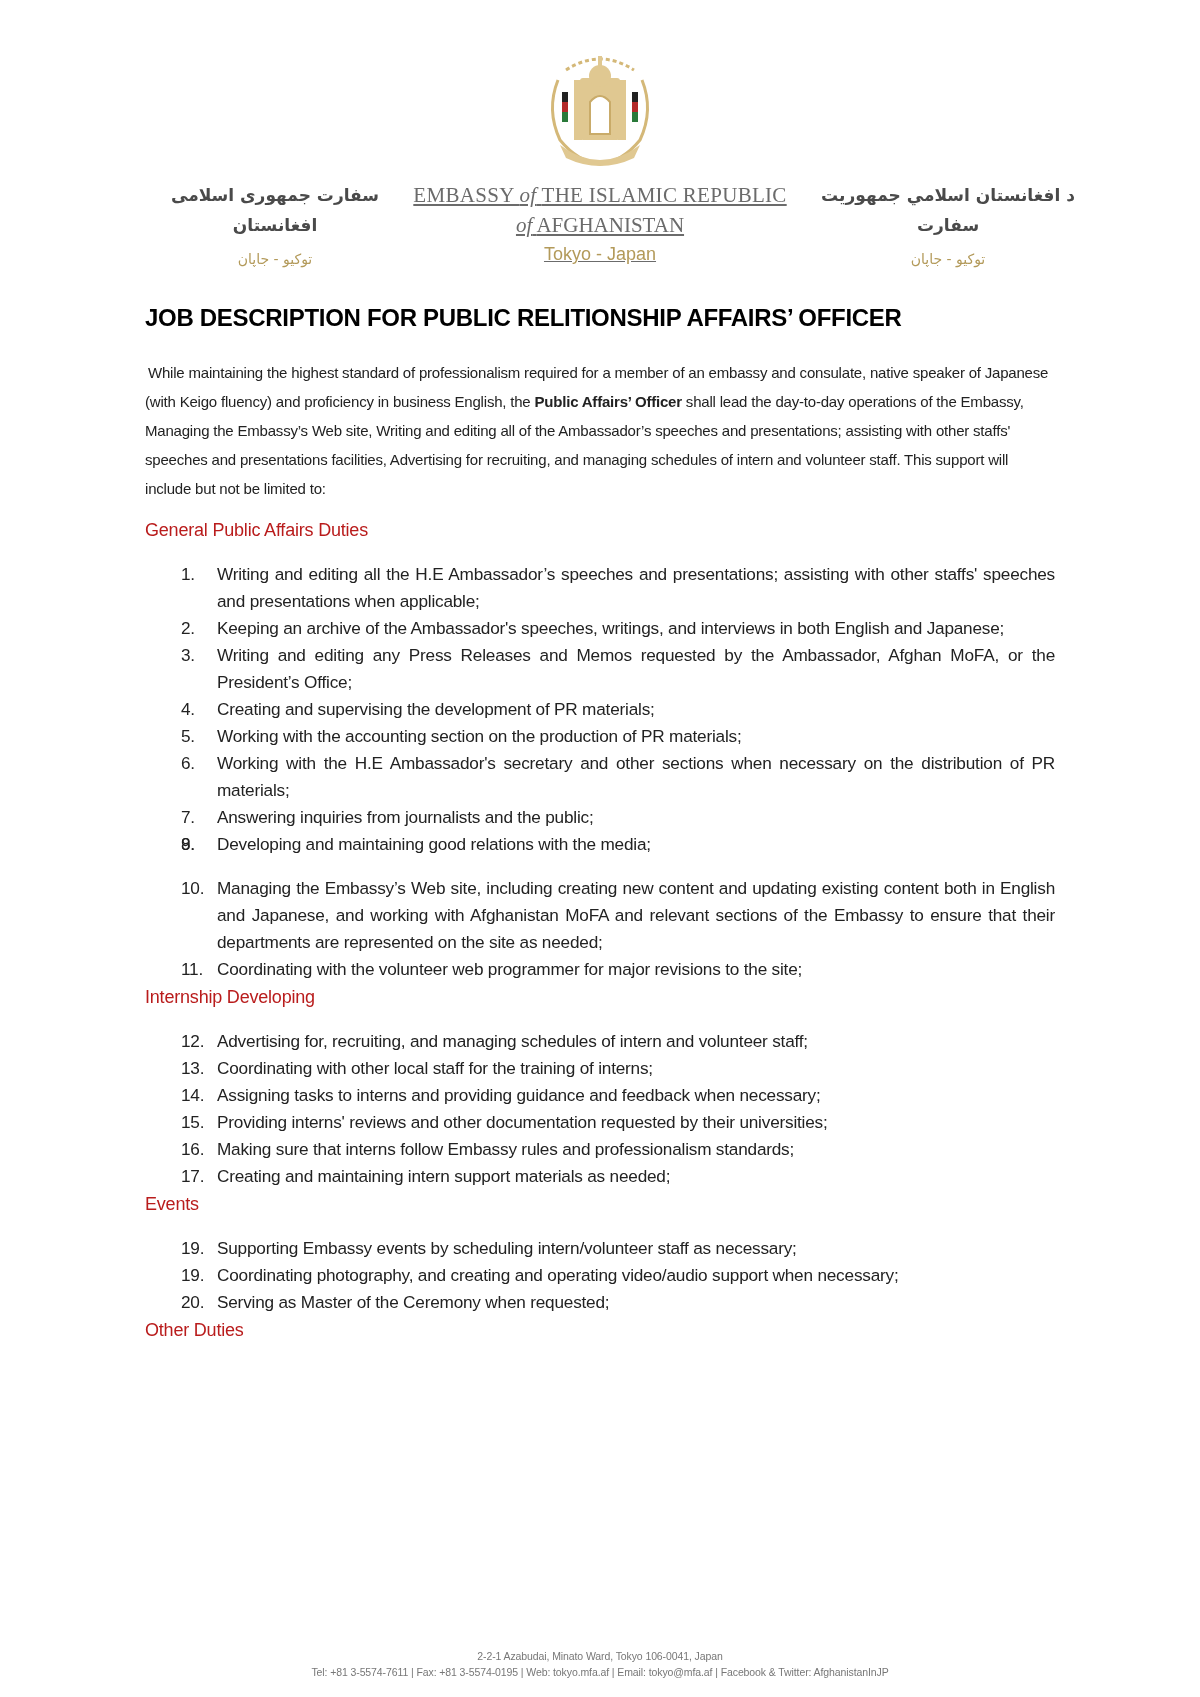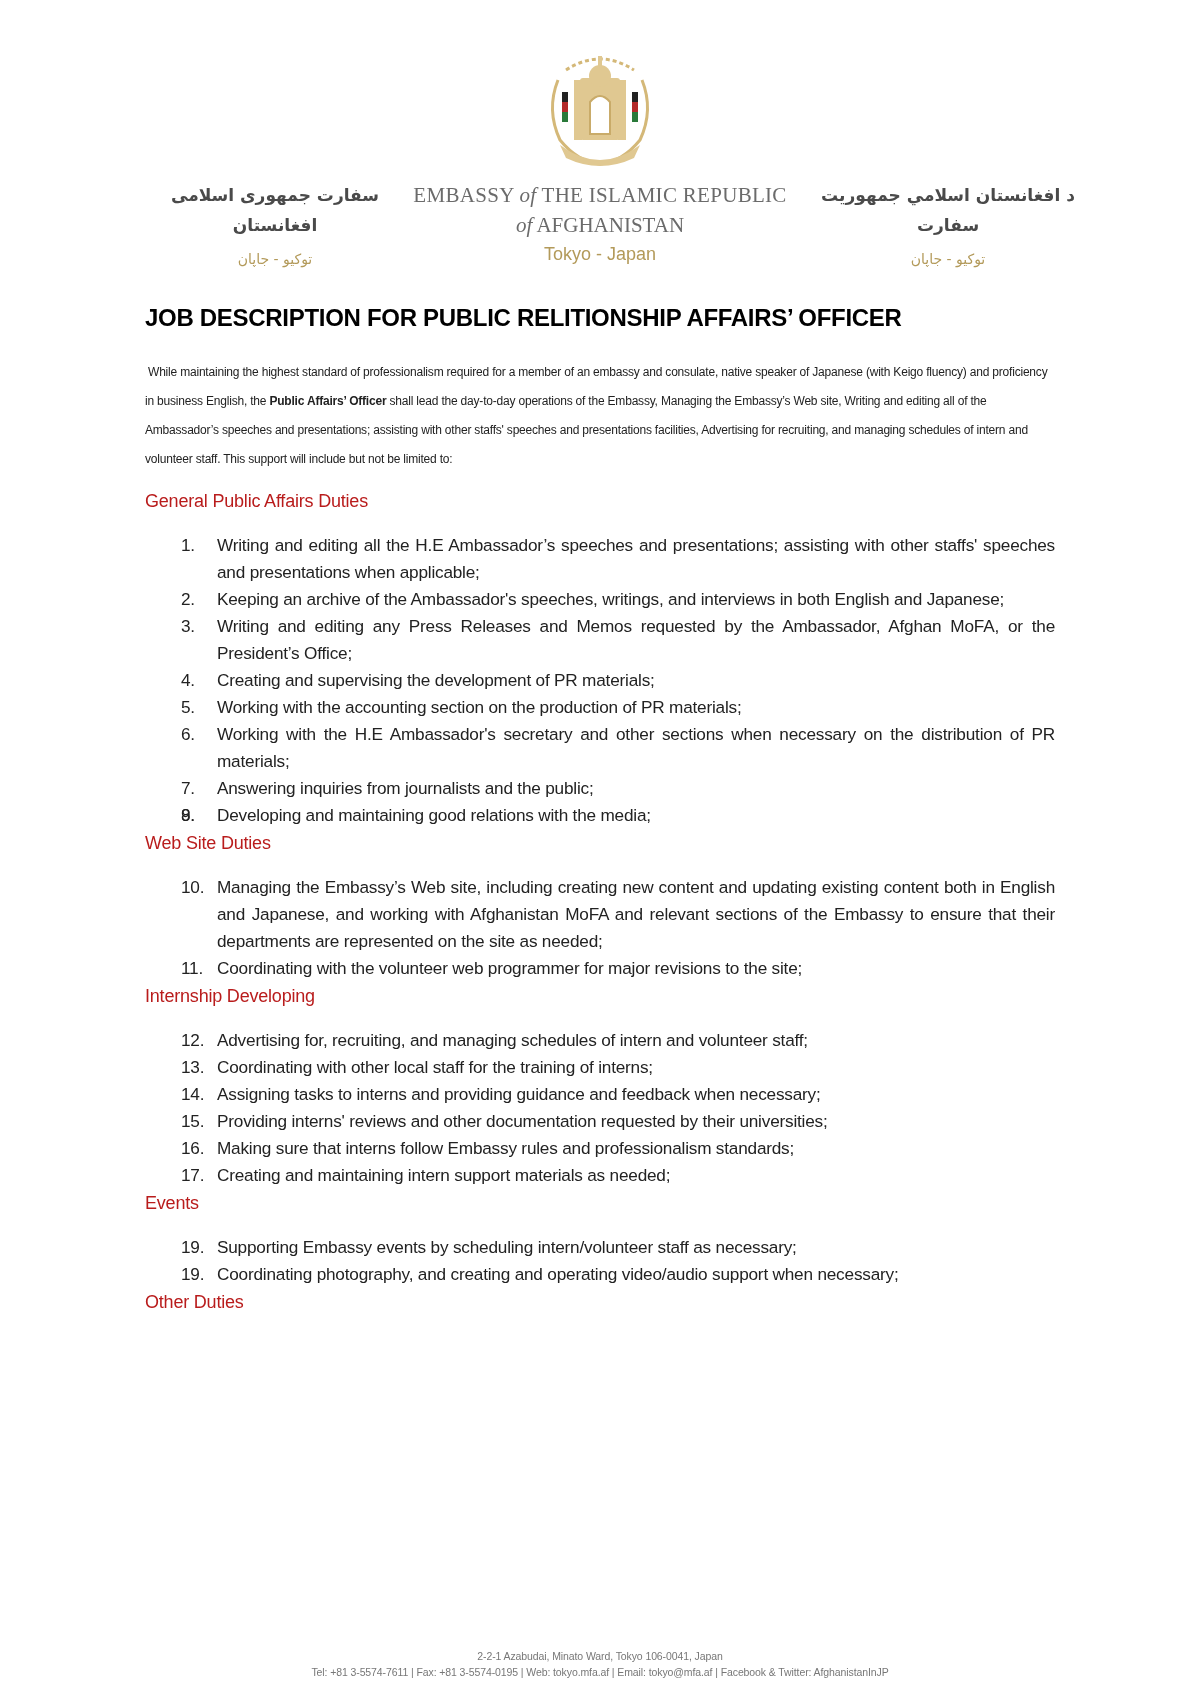--- a/index.html
+++ b/index.html
@@ -1,34 +1,34 @@
 <!DOCTYPE html>
 <html><head>
 <meta charset="utf-8">
 <style>
   html, body { margin: 0; padding: 0; background: #ffffff; }
   body { width: 1200px; height: 1697px; position: relative; overflow: hidden;
          font-family: "Liberation Sans", sans-serif; color: #222; }
   .letterhead { position: absolute; left: 0; top: 0; width: 1200px; height: 270px; }
   .emblem { position: absolute; left: 538px; top: 40px; width: 124px; height: 130px; }
   .center-head { position: absolute; left: 380px; top: 180px; width: 440px; text-align: center;
-                 font-family: "Liberation Serif", serif; color: #6b6b6b; }
+                 font-family: "Liberation Serif", serif; color: #6b6b6b; text-decoration: underline; }
   .center-head .l1 { font-size: 21px; letter-spacing: 0.3px; line-height: 30px; }
   .center-head .l2 { font-size: 21px; line-height: 30px; }
   .center-head i { font-style: italic; }
   .center-head .city { font-family: "Liberation Sans", sans-serif; font-size: 18px; color: #b39a5a; line-height: 28px; }
   .rtl-block { position: absolute; top: 180px; direction: rtl; text-align: center; }
   .rtl-block .t { font-family: "DejaVu Sans", sans-serif; font-weight: bold; font-size: 17px; color: #4a4a4a; line-height: 30px; }
   .rtl-block .c { font-family: "DejaVu Sans", sans-serif; font-size: 14px; color: #b39a5a; line-height: 30px; margin-top: 4px; }
   .rtl-left { left: 135px; width: 280px; }
   .rtl-right { left: 808px; width: 280px; }
 
   .content { position: absolute; left: 145px; top: 300px; width: 910px; }
   .doc-title { color: #000000; font-size: 24px; letter-spacing: -0.3px; margin: 0; line-height: 36px; }
-  .intro { margin: 22px 0 0 0; font-size: 12px; line-height: 29px; color: #222; letter-spacing: -0.2px; text-indent: 3px; }
+  .intro { margin: 22px 0 0 0; font-size: 15px; line-height: 29px; color: #222; letter-spacing: -0.2px; text-indent: 3px; }
   .intro b { font-weight: bold; }
   .section-h { color: #b91c1c; font-weight: normal; font-size: 18px; letter-spacing: -0.2px; line-height: 28px; }
   ol { list-style: none; margin: 0; padding: 0; }
   li { position: relative; padding-left: 72px; font-size: 17.2px; line-height: 27px; color: #222; letter-spacing: -0.2px; text-align: justify; }
   li .num { position: absolute; left: 36px; top: 0; width: 34px; }
   .gap-s { height: 13px; }
   .gap-m { height: 17px; }
 
   .footer { position: absolute; left: 0; top: 1648px; width: 1200px; text-align: center; color: #777; font-size: 10.5px; line-height: 16px; letter-spacing: -0.1px; }
 </style>
@@ -91,21 +91,20 @@
     <li><span class="num">2.</span><span>Keeping an archive of the Ambassador's speeches, writings, and interviews in both English and Japanese;</span></li>
     <li><span class="num">3.</span><span>Writing and editing any Press Releases and Memos requested by the Ambassador, Afghan MoFA, or the President’s Office;</span></li>
     <li><span class="num">4.</span><span>Creating and supervising the development of PR materials;</span></li>
     <li><span class="num">5.</span><span>Working with the accounting section on the production of PR materials;</span></li>
     <li><span class="num">6.</span><span>Working with the H.E Ambassador's secretary and other sections when necessary on the distribution of PR materials;</span></li>
     <li><span class="num">7.</span><span>Answering inquiries from journalists and the public;</span></li>
     <li><span class="num">8.</span></li>
     <li><span class="num">9.</span><span>Developing and maintaining good relations with the media;</span></li>
   </ol>
 
-  <div class="section-h">Web Site Duties</div>
   <div class="gap-m"></div>
   <ol>
     <li><span class="num">10.</span><span>Managing the Embassy’s Web site, including creating new content and updating existing content both in English and Japanese, and working with Afghanistan MoFA and relevant sections of the Embassy to ensure that their departments are represented on the site as needed;</span></li>
     <li><span class="num">11.</span><span>Coordinating with the volunteer web programmer for major revisions to the site;</span></li>
   </ol>
 
   <div class="section-h">Internship Developing</div>
   <div class="gap-m"></div>
   <ol>
     <li><span class="num">12.</span><span>Advertising for, recruiting, and managing schedules of intern and volunteer staff;</span></li>
@@ -114,20 +113,21 @@
     <li><span class="num">15.</span><span>Providing interns' reviews and other documentation requested by their universities;</span></li>
     <li><span class="num">16.</span><span>Making sure that interns follow Embassy rules and professionalism standards;</span></li>
     <li><span class="num">17.</span><span>Creating and maintaining intern support materials as needed;</span></li>
   </ol>
 
   <div class="section-h">Events</div>
   <div class="gap-m"></div>
   <ol>
     <li><span class="num">19.</span><span>Supporting Embassy events by scheduling intern/volunteer staff as necessary;</span></li>
     <li><span class="num">19.</span><span>Coordinating photography, and creating and operating video/audio support when necessary;</span></li>
+    <li><span class="num">20.</span><span>Serving as Master of the Ceremony when requested;</span></li>
   </ol>
 
   <div class="section-h">Other Duties</div>
 </div>
 
 <div class="footer">
   <div>2-2-1 Azabudai, Minato Ward, Tokyo 106-0041, Japan</div>
   <div>Tel: +81 3-5574-7611 | Fax: +81 3-5574-0195 | Web: tokyo.mfa.af | Email: tokyo@mfa.af | Facebook &amp; Twitter: AfghanistanInJP</div>
 </div>
 

